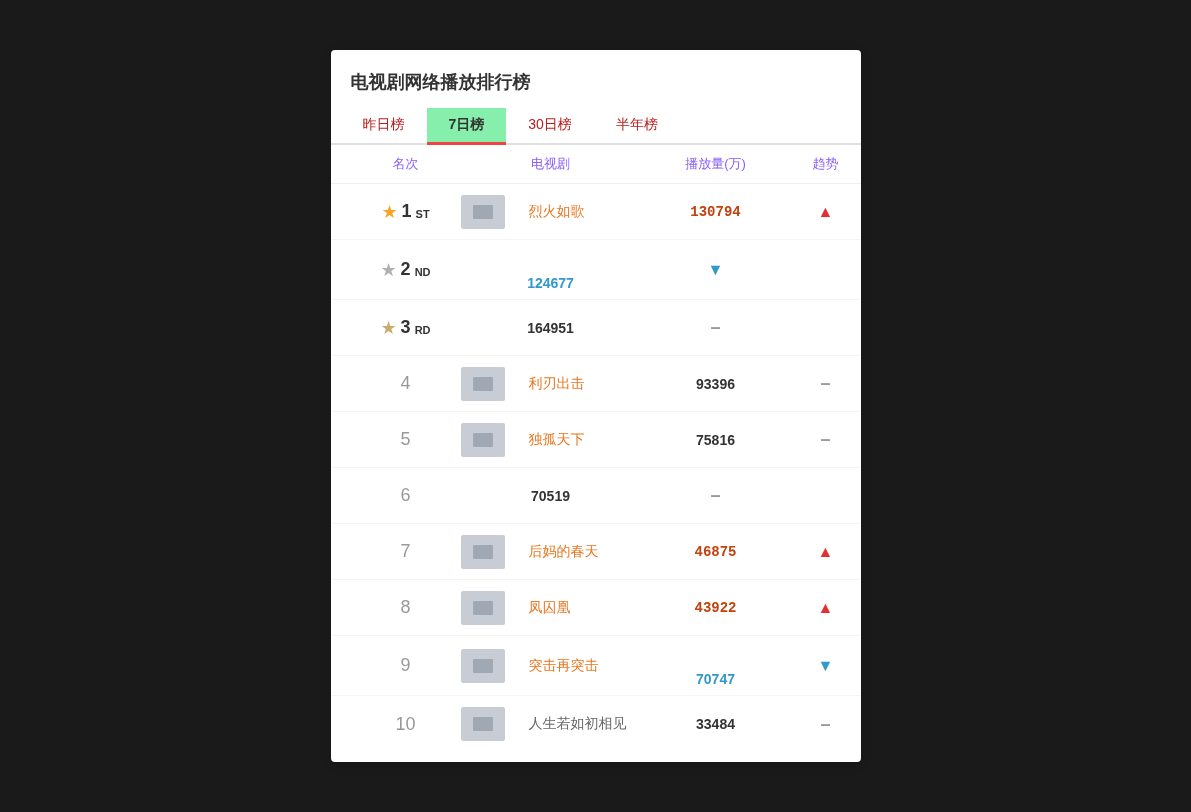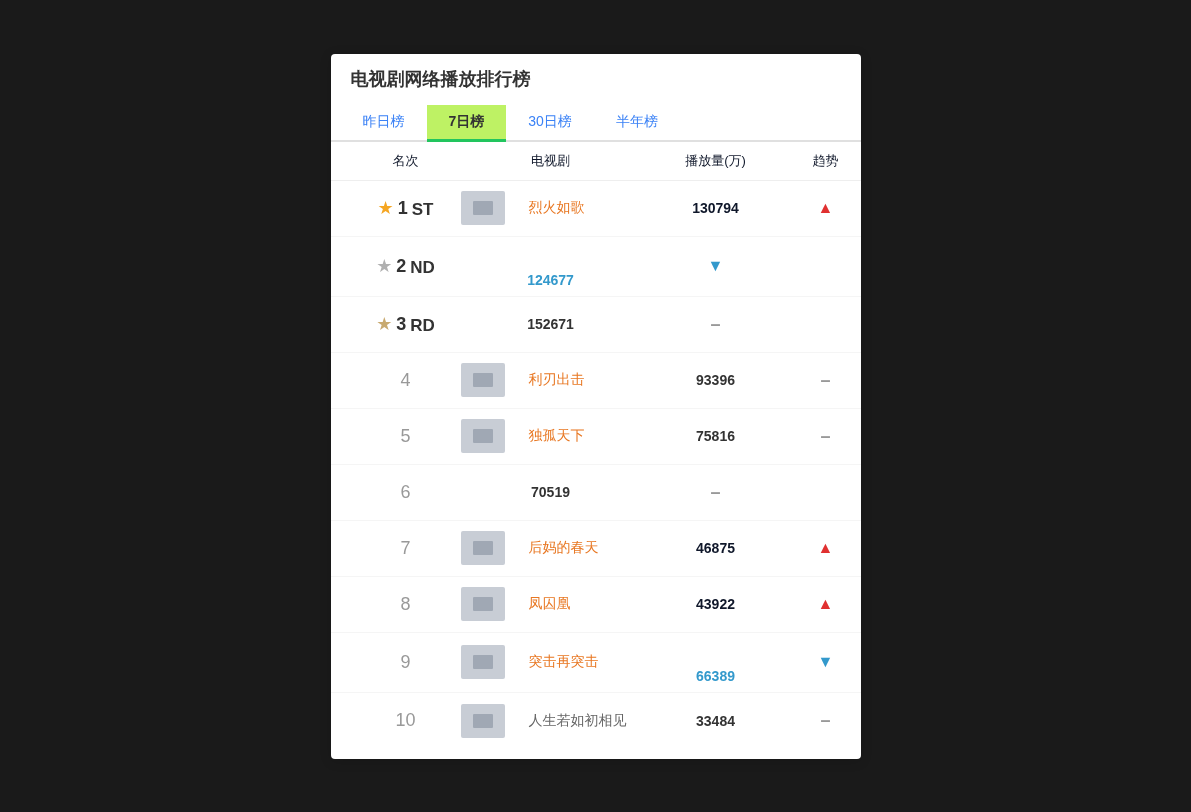--- a/index.html
+++ b/index.html
@@ -9,59 +9,59 @@
       justify-content: center;
       align-items: center;
       width: 1191px;
       height: 812px;
       font-family: "Microsoft YaHei", "SimHei", sans-serif;
     }
     .card {
       background: #fff;
       border-radius: 4px;
       width: 530px;
-      padding: 13px 0 10px 0;
+      padding: 20px 0 10px 0;
       box-shadow: 0 2px 12px rgba(0,0,0,0.15);
     }
     .card-title {
       font-size: 18px;
       font-weight: bold;
       color: #333;
       padding: 0 20px 14px 20px;
     }
     .tabs {
       display: flex;
       border-bottom: 2px solid #e0e0e0;
       padding: 0 10px;
       margin-bottom: 0;
     }
     .tab {
       padding: 8px 22px;
       font-size: 14px;
-      color: #3b82f6;
+      color: #b91c1c;
       cursor: pointer;
       border-bottom: 3px solid transparent;
       margin-bottom: -2px;
       transition: all 0.2s;
     }
     .tab.active {
       color: #333;
       font-weight: bold;
-      border-bottom: 3px solid #22c55e;
-      background: #bef264;
+      border-bottom: 3px solid #ef4444;
+      background: #86efac;
     }
     .table-header {
       display: grid;
       grid-template-columns: 110px 180px 150px 70px;
       padding: 10px 20px;
       border-bottom: 1px solid #eee;
     }
     .table-header span {
       font-size: 13px;
-      color: #0f172a;
+      color: #8b5cf6;
       text-align: center;
     }
     .table-header span:first-child { text-align: center; }
     .table-row {
       display: grid;
       grid-template-columns: 110px 180px 150px 70px;
       padding: 8px 20px;
       align-items: center;
       border-bottom: 1px solid #f5f5f5;
       min-height: 56px;
@@ -72,21 +72,21 @@
       align-items: center;
       justify-content: center;
       gap: 4px;
     }
     .rank-text {
       font-size: 18px;
       font-weight: bold;
       color: #333;
     }
     .rank-suffix {
-      font-size: 17px;
+      font-size: 11px;
       font-weight: bold;
       color: #333;
       margin-top: 4px;
     }
     .rank-num {
       font-size: 18px;
       color: #999;
       text-align: center;
     }
     .star-gold { color: #f5a623; font-size: 18px; }
@@ -120,21 +120,21 @@
       font-size: 14px;
       color: #666;
     }
     .drama-name.highlight { color: #e87722; }
 
     .views-cell {
       text-align: center;
       font-size: 14px;
       font-weight: bold;
     }
-    .views-red { color: #0f172a; }
+    .views-red { color: #c2410c; font-family: Liberation Mono, monospace; }
     .views-blue { color: #3399cc; margin-top: 27px; }
     .views-normal { color: #333; }
 
     .trend-cell {
       display: flex;
       justify-content: center;
       align-items: center;
     }
     .trend-up {
       color: #e03030;
@@ -196,21 +196,21 @@
         <div class="trend-cell">
           <span class="trend-down">▼</span>
         </div>
       </div>
       <div class="table-row">
         <div class="rank-cell">
           <span class="star-bronze">★</span>
           <span class="rank-text">3</span>
           <span class="rank-suffix">RD</span>
         </div>
-        <div class="views-cell views-normal">152671</div>
+        <div class="views-cell views-normal">164951</div>
         <div class="trend-cell">
           <span class="trend-flat">–</span>
         </div>
       </div>
       <div class="table-row">
         <div class="rank-cell">
           <span class="rank-num">4</span>
         </div>
         <div class="drama-cell">
           <div class="thumb"></div>
@@ -270,21 +270,21 @@
         </div>
       </div>
       <div class="table-row">
         <div class="rank-cell">
           <span class="rank-num">9</span>
         </div>
         <div class="drama-cell">
           <div class="thumb"></div>
           <span class="drama-name highlight">突击再突击</span>
         </div>
-        <div class="views-cell views-blue">66389</div>
+        <div class="views-cell views-blue">70747</div>
         <div class="trend-cell">
           <span class="trend-down">▼</span>
         </div>
       </div>
       <div class="table-row">
         <div class="rank-cell">
           <span class="rank-num">10</span>
         </div>
         <div class="drama-cell">
           <div class="thumb"></div>

